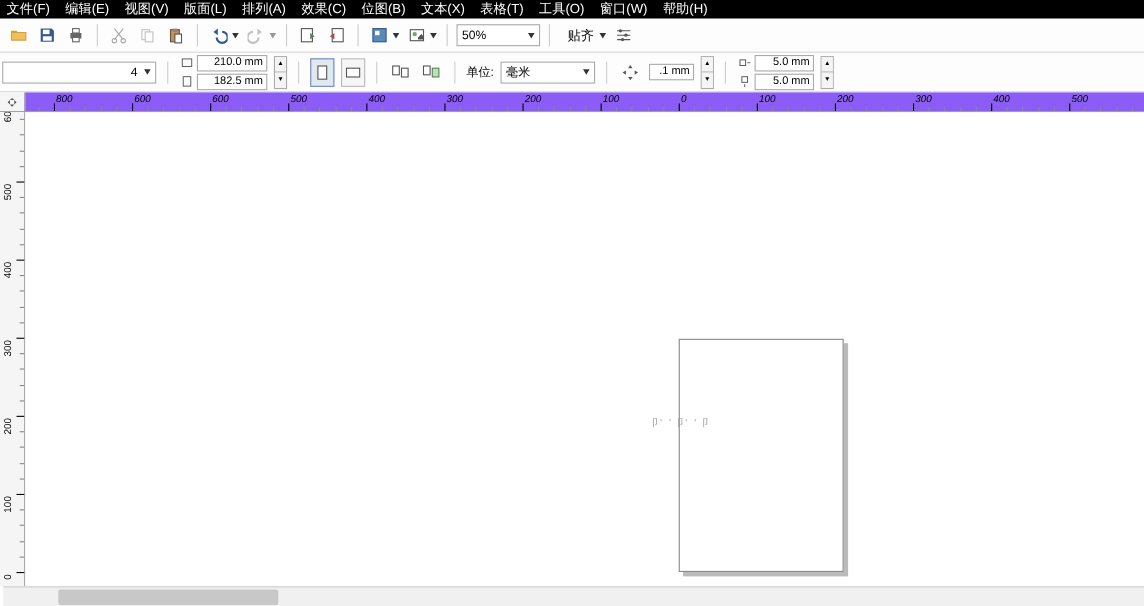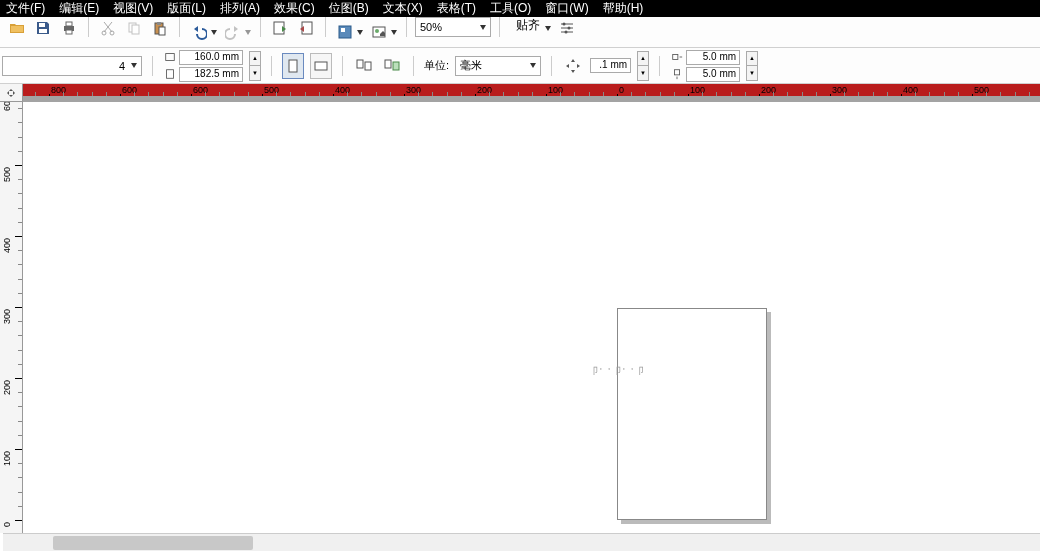--- a/index.html
+++ b/index.html
@@ -3,21 +3,21 @@
 <meta charset="utf-8">
 <style>
 * { margin: 0; padding: 0; box-sizing: border-box; font-family: "Microsoft YaHei", SimSun, sans-serif; user-select: none; }
 body { width: 1040px; height: 551px; overflow: hidden; background: #fff; }
 
 
 .menubar { background: #000; color: #fff; height: 17px; display: flex; align-items: center; padding: 0 6px; font-size: 12px; gap: 14px; }
 .menubar span { cursor: default; white-space: nowrap; }
 
 
-.toolbar1 { height: 31px; border-bottom: 1px solid #d0d0d0; background: #fdfdfd; display: flex; padding: 0 6px; gap: 4px; }
+.toolbar1 { height: 31px; border-bottom: 1px solid #d0d0d0; background: #fdfdfd; display: flex; align-items: center; padding: 0 6px; gap: 4px; }
 .tb-btn { width: 22px; height: 22px; display: flex; align-items: center; justify-content: center; cursor: pointer; color: #333; }
 .tb-btn svg { width: 16px; height: 16px; }
 .sep { width: 1px; height: 20px; background: #ccc; margin: 0 4px; }
 .dropdown { display: flex; align-items: center; }
 .dd-arrow { width: 8px; height: 22px; display: flex; align-items: center; justify-content: center; }
 .zoom-select { width: 76px; height: 20px; border: 1px solid #aaa; background: #fff; font-size: 11px; padding: 0 4px; display: flex; align-items: center; justify-content: space-between; }
 .snap-label { font-size: 12px; margin-left: 8px; }
 
 
 .propbar { height: 36px; border-bottom: 1px solid #d0d0d0; background: #fdfdfd; display: flex; align-items: center; padding: 0 2px; gap: 6px; font-size: 11px; }
@@ -32,37 +32,37 @@
 .orient-btn { width: 22px; height: 26px; border: 1px solid #bbb; background: #f6f6f6; display: flex; align-items: center; justify-content: center; cursor: pointer; }
 .orient-btn.sel { background: #e0e8f0; border-color: #6a8abf; }
 .orient-btn svg { width: 14px; height: 14px; }
 .unit-label { font-size: 11px; }
 .unit-select { width: 86px; height: 20px; border: 1px solid #aaa; background: #fff; display: flex; align-items: center; justify-content: space-between; padding: 0 4px; }
 .ico-box { width: 22px; height: 22px; display: flex; align-items: center; justify-content: center; }
 
 
 .workspace { position: relative; width: 1040px; height: 467px; background: #fff; }
 .corner-box { position: absolute; left: 0; top: 0; width: 23px; height: 18px; border-right: 1px solid #999; border-bottom: 1px solid #999; background: #f5f5f5; display: flex; align-items: center; justify-content: center; }
-.hruler { position: absolute; left: 23px; top: 0; right: 0; height: 18px; border-bottom: 6px solid #a3a3a3; background: #b91c1c; overflow: hidden; }
+.hruler { position: absolute; left: 23px; top: 0; right: 0; height: 18px; border-bottom: 1px solid #a3a3a3; background: #8b5cf6; overflow: hidden; font-style: italic; }
 .vruler { position: absolute; left: 0; top: 18px; width: 23px; bottom: 18px; border-right: 1px solid #999; background: #f5f5f5; overflow: hidden; }
 .canvas { position: absolute; left: 23px; top: 18px; right: 0; bottom: 18px; background: #fff; overflow: hidden; }
 
 .h-tick { position: absolute; top: 0; height: 18px; font-size: 9px; color: #000; }
 .h-tick .major { position: absolute; bottom: 0; left: 0; width: 1px; height: 8px; background: #000; }
 .h-tick .num { position: absolute; top: 1px; left: 2px; }
 .h-minor { position: absolute; bottom: 0; width: 1px; height: 4px; background: #888; }
 
 .v-tick { position: absolute; left: 0; width: 23px; font-size: 9px; color: #000; }
 .v-tick .major { position: absolute; right: 0; top: 0; height: 1px; width: 8px; background: #000; }
 .v-tick .num { position: absolute; top: 2px; left: 2px; writing-mode: vertical-rl; transform: rotate(180deg); }
 .v-minor { position: absolute; right: 0; height: 1px; width: 4px; background: #888; }
 
 .page-shadow { position: absolute; background: #bbb; }
 .page-rect { position: absolute; background: #fff; border: 1px solid #888; }
-.page-label { position: absolute; font-size: 9px; color: #999; letter-spacing: 2px; }
+.page-label { position: absolute; font-size: 9px; color: #999; letter-spacing: 2px; margin-top: 13px; }
 
 .hscroll { position: absolute; left: 3px; right: 0; bottom: 0; height: 18px; background: #f0f0f0; border-top: 1px solid #ccc; }
 .hscroll .thumb { position: absolute; top: 2px; height: 14px; background: #c8c8c8; border-radius: 2px; left: 50px; width: 200px; }
 
 .tri { display: inline-block; width: 0; height: 0; border-left: 3px solid transparent; border-right: 3px solid transparent; border-top: 5px solid #333; }
 </style>
 </head>
 <body>
 
 <div class="menubar">
@@ -209,21 +209,21 @@
   </div>
   <div class="sep"></div>
 
   <div class="dim-col">
     <div class="dim-row">
       <div class="dim-ico">
           <svg viewBox="0 0 14 14" width="12" height="12">
             <rect x="2" y="3" width="10" height="8" fill="none" stroke="#555"></rect>
           </svg>
         </div>
-      <div class="dim-input">160.0 mm</div>
+      <div class="dim-input">210.0 mm</div>
     </div>
     <div class="dim-row">
       <div class="dim-ico">
           <svg viewBox="0 0 14 14" width="12" height="12">
             <rect x="3" y="2" width="8" height="10" fill="none" stroke="#555"></rect>
           </svg>
         </div>
       <div class="dim-input">182.5 mm</div>
     </div>
   </div>

